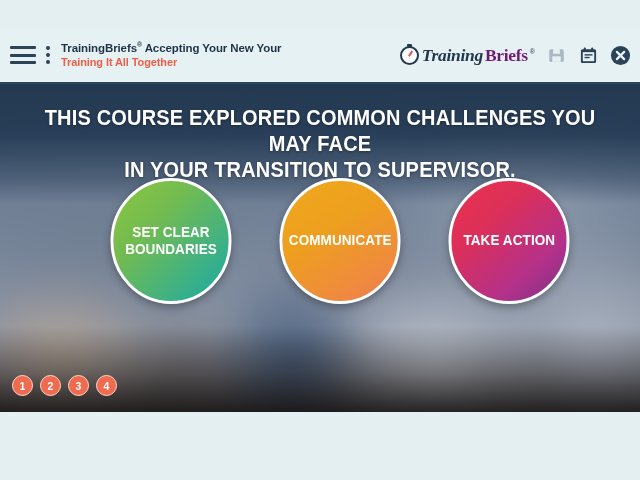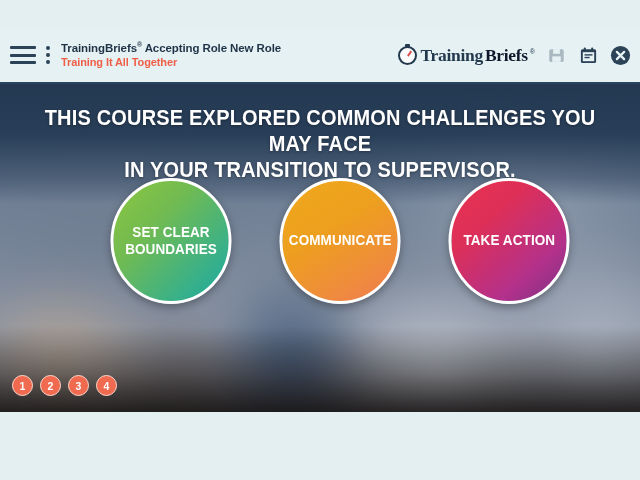--- a/index.html
+++ b/index.html
@@ -129,26 +129,27 @@
     background: #d9534f;
     transform: translate(-50%, -90%) rotate(34deg);
     transform-origin: bottom center;
   }
   .brand-a {
     font-family: "Liberation Serif", serif;
     font-size: 17.5px;
     font-weight: bold;
     color: #22384d;
     letter-spacing: -0.3px;
+    font-style: italic;
   }
   .brand-b {
     font-family: "Liberation Serif", serif;
     font-size: 17.5px;
     font-weight: bold;
-    color: #0f172a;
+    color: #701a75;
     letter-spacing: -0.3px;
   }
   .brand-reg {
     font-size: 7px;
     color: #22384d;
     align-self: flex-start;
     margin-top: 3px;
   }
 
   .icon-btn {
@@ -295,21 +296,21 @@
       <span></span>
     </div>
 
     <div class="kebab">
       <i></i>
       <i></i>
       <i></i>
     </div>
 
     <div class="titles">
-      <div class="title-main"><span>TrainingBriefs</span><sup>®</sup><span> Accepting Role New Role</span></div>
+      <div class="title-main"><span>TrainingBriefs</span><sup>®</sup><span> Accepting Your New Your</span></div>
       <div class="title-sub">Training It All Together</div>
     </div>
 
     <div class="header-right">
 
       <div class="brand">
         <div class="brand-mark"></div>
         <span class="brand-a">Training</span>
           <span class="brand-b">Briefs</span>
           <span class="brand-reg">®</span>

